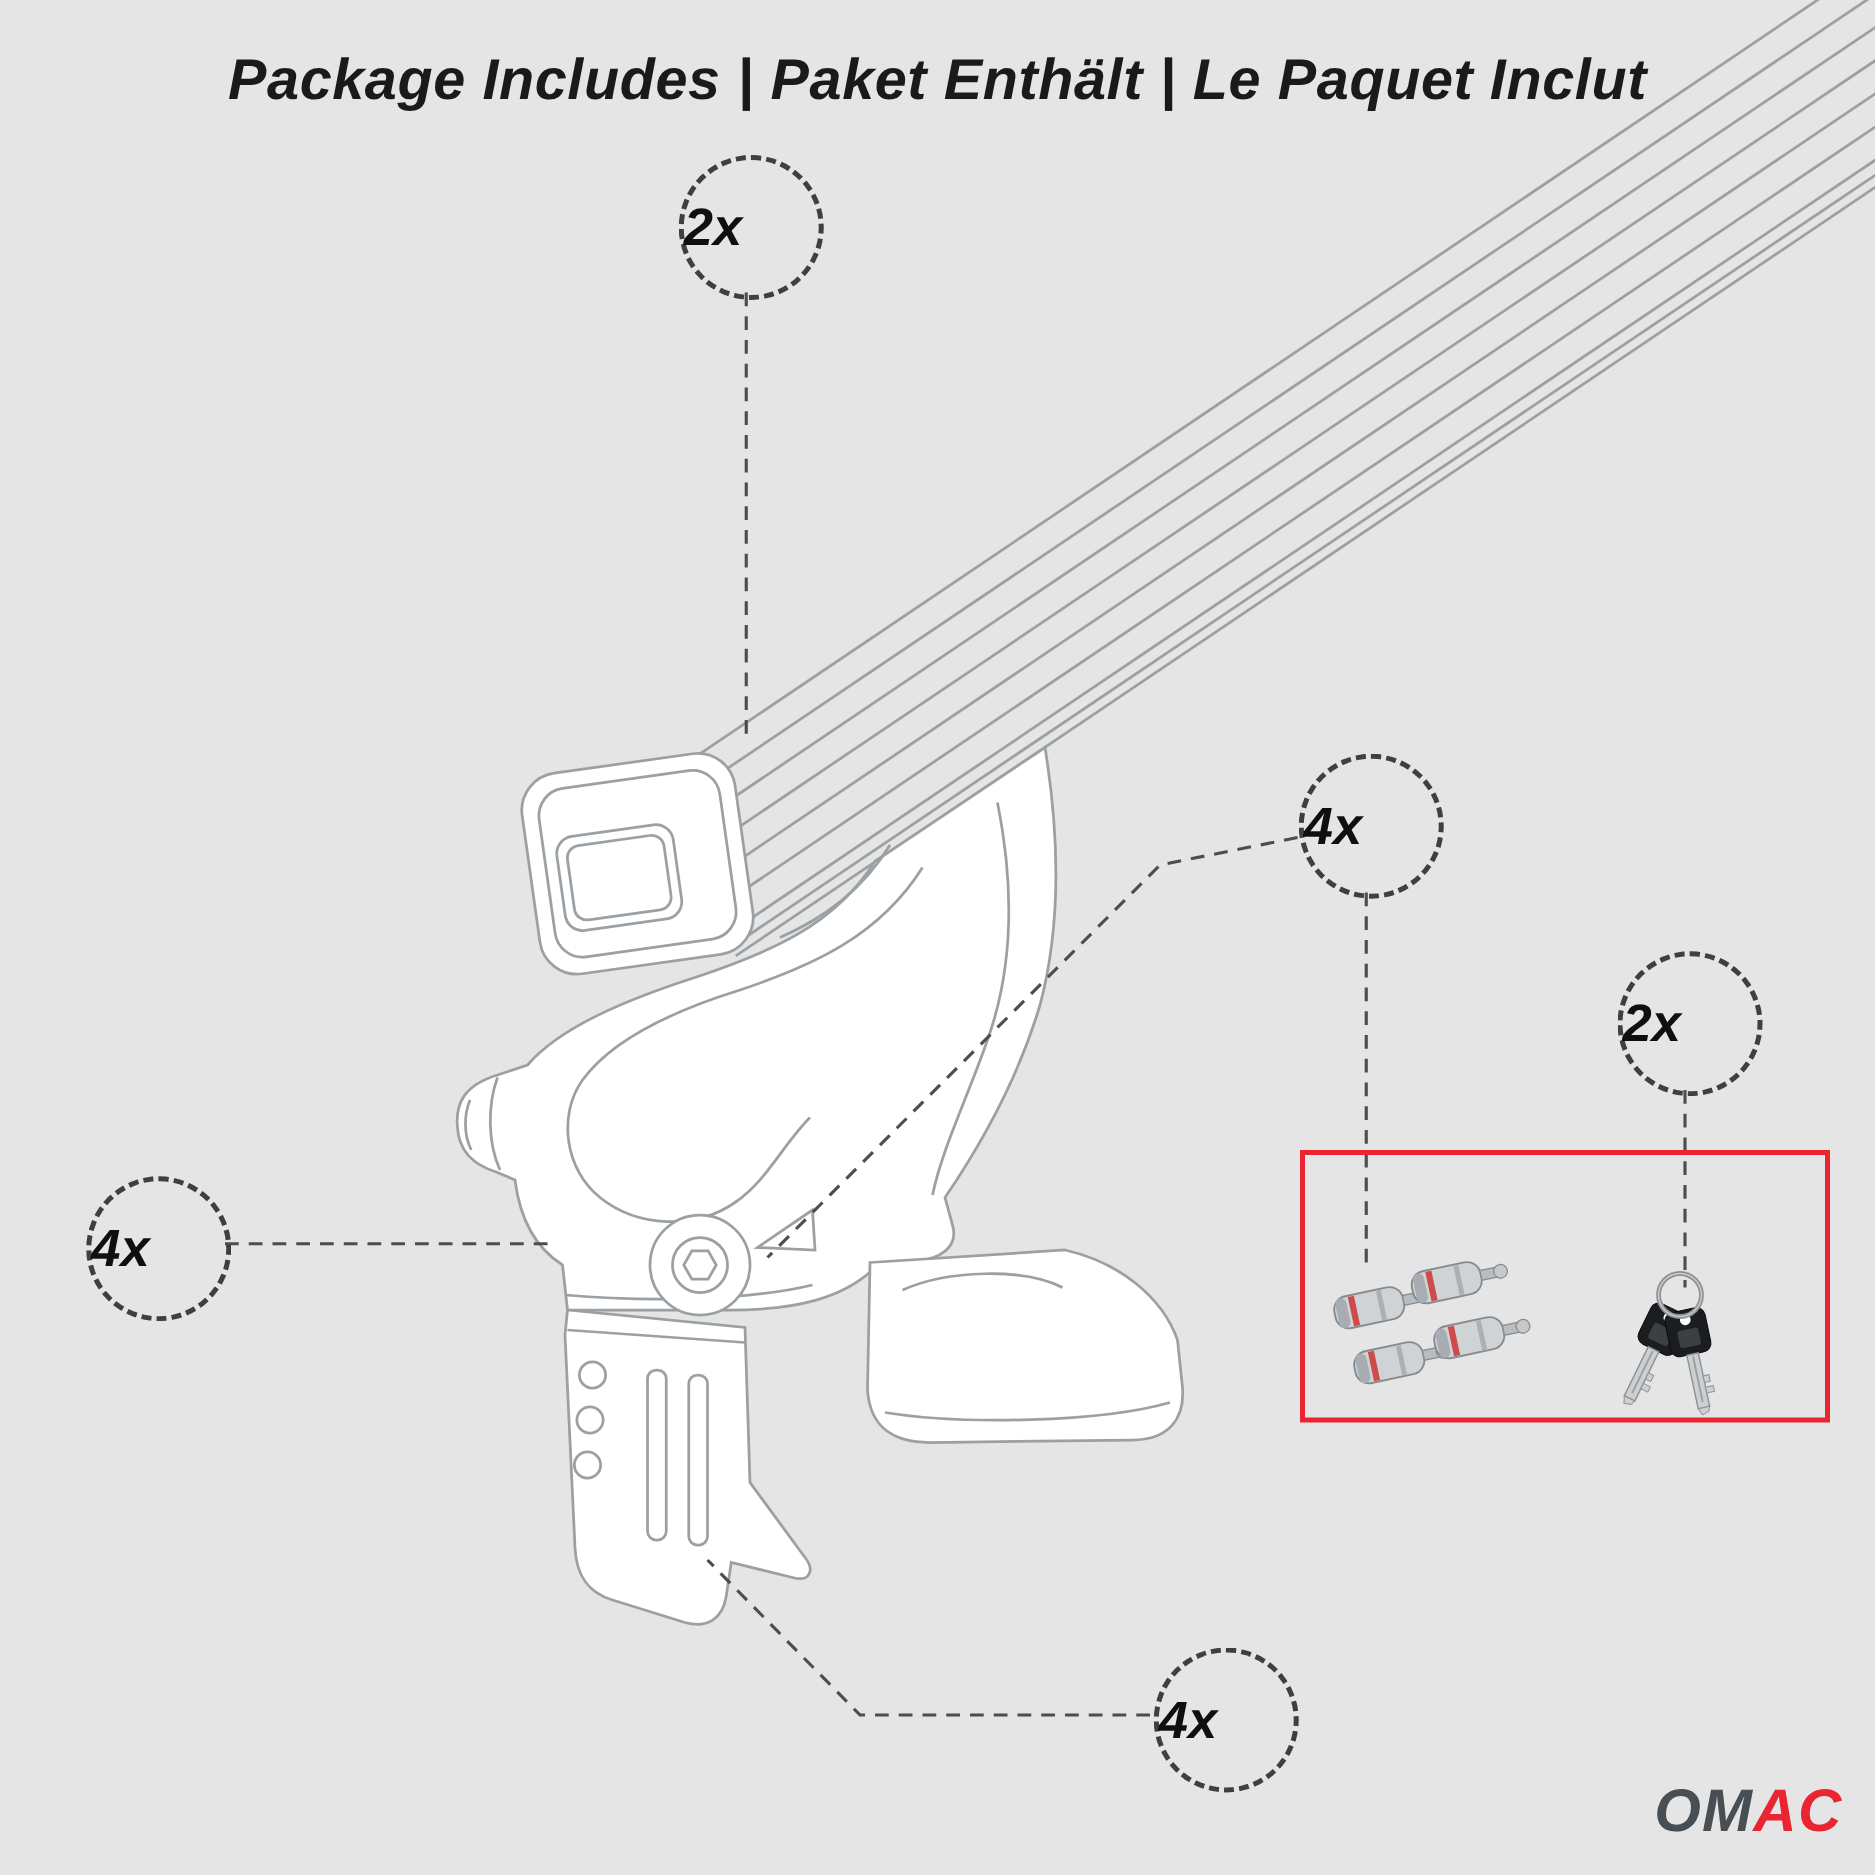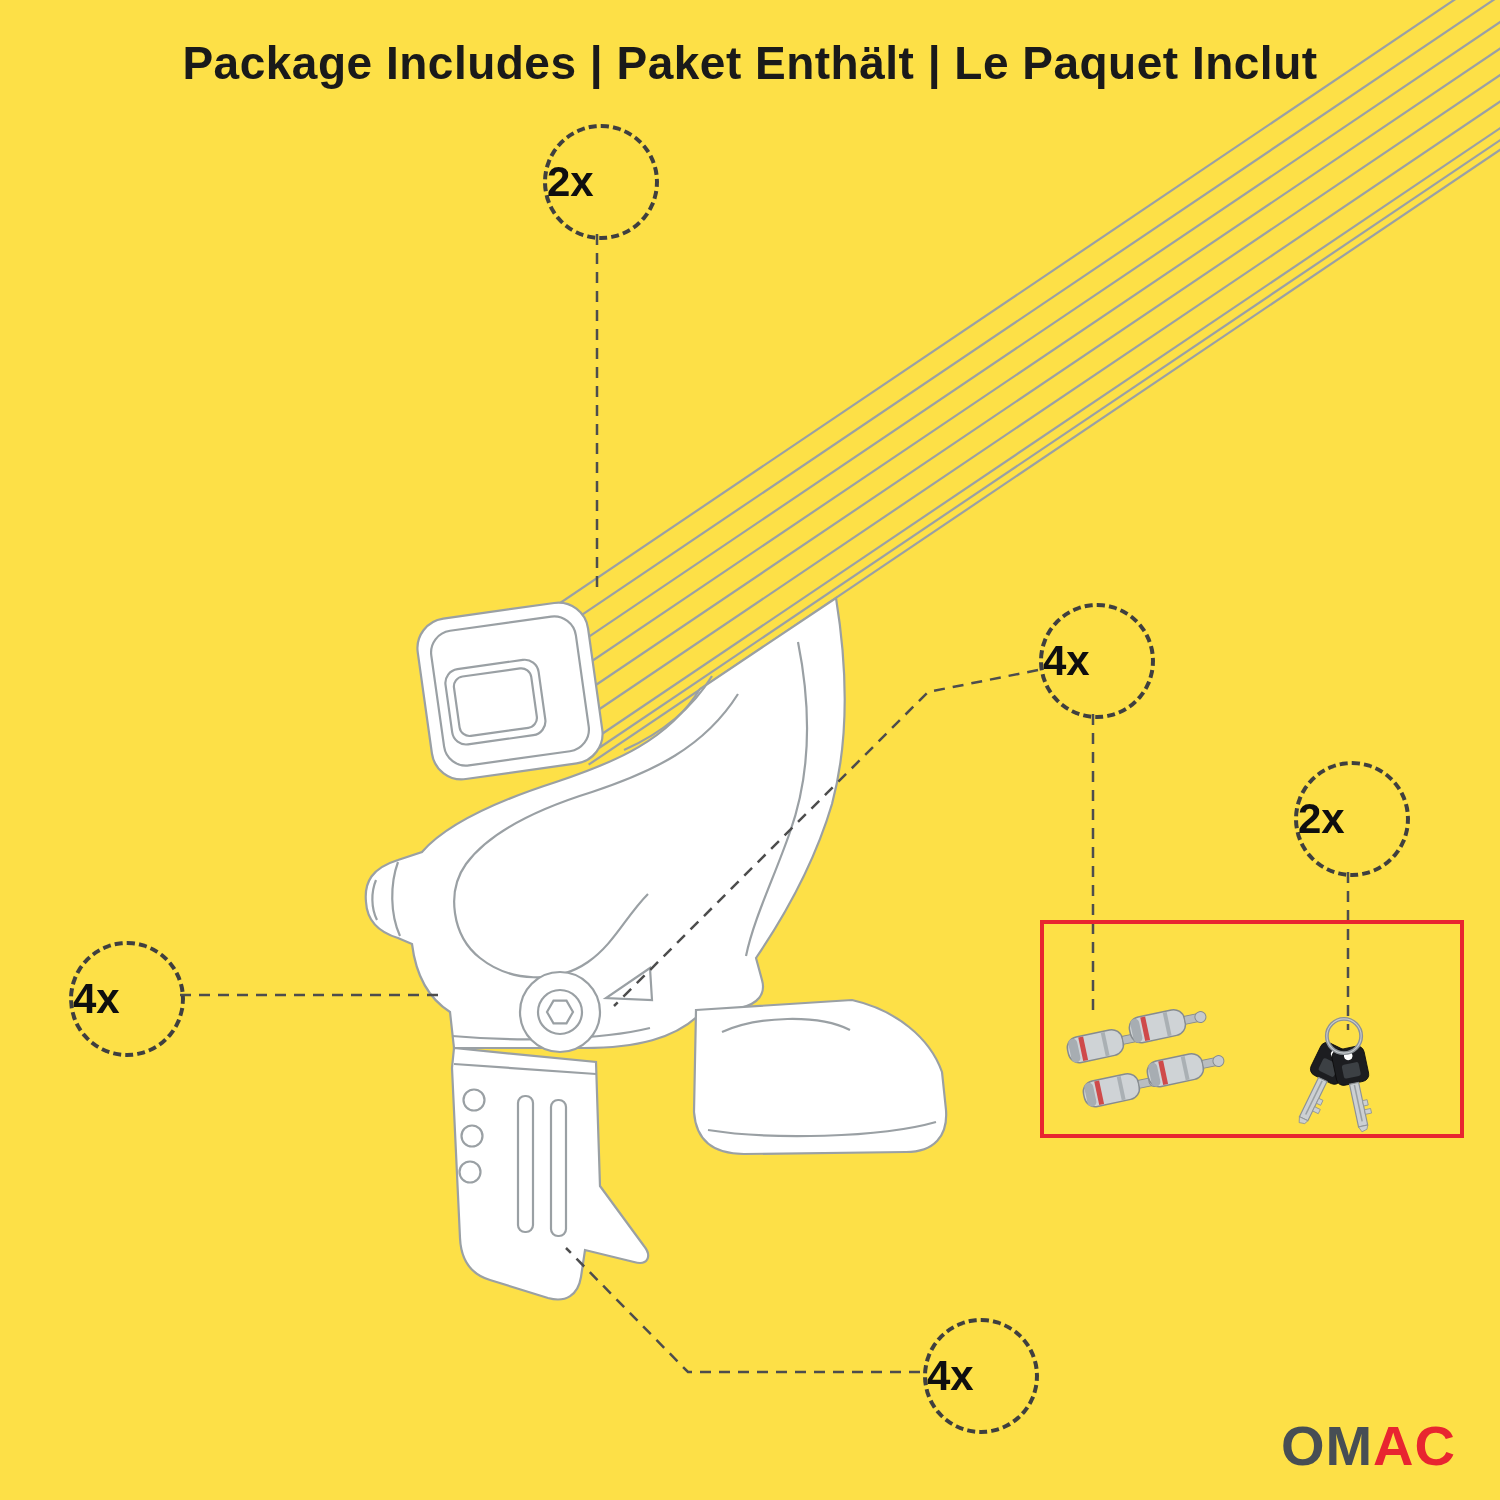--- a/index.html
+++ b/index.html
@@ -1,18 +1,18 @@
 <!DOCTYPE html>
 <html><head>
 <meta charset="utf-8">
 <style>
   html,body{margin:0;padding:0;background:#ffffff;}
   .page{
-    position:relative;width:1500px;height:1500px;background:#fde047;
-    overflow:hidden;font-family:"Liberation Sans",sans-serif;
+    position:relative;width:1500px;height:1500px;background:#e5e5e5;
+    overflow:hidden;font-family:"Liberation Sans",sans-serif;font-style:italic;
   }
   .title{
     position:absolute;top:36px;left:0;width:100%;margin:0;
     text-align:center;font-size:46px;font-weight:600;color:#1a1a1a;
     letter-spacing:.5px;
   }
   .art{position:absolute;left:0;top:0;width:1500px;height:1500px;}
   .callout{
     position:absolute;width:108px;height:108px;border:4px dashed #3f3f3f;
     border-radius:50%;display:flex;align-items:center;justify-content:flex-start;
@@ -22,21 +22,21 @@
   .c-foot{left:69px;top:941px;}
   .c-locks{left:1039px;top:603px;}
   .c-keys{left:1294px;top:761px;}
   .c-clamp{left:923px;top:1318px;}
   .hw-box{
     position:absolute;left:1040px;top:920px;width:416px;height:210px;
     border:4px solid #e82530;background:transparent;
   }
   .hw-box svg{display:block;width:416px;height:210px;}
   .logo{
-    position:absolute;right:44px;bottom:26px;font-size:56px;font-weight:800;
+    position:absolute;right:26px;bottom:26px;font-size:48px;font-weight:800;
     letter-spacing:1px;line-height:1;white-space:nowrap;
   }
 </style>
 </head>
 <body>
 
 <div class="page">
 
   <h1 class="title">Package Includes | Paket Enthält | Le Paquet Inclut</h1>
 

